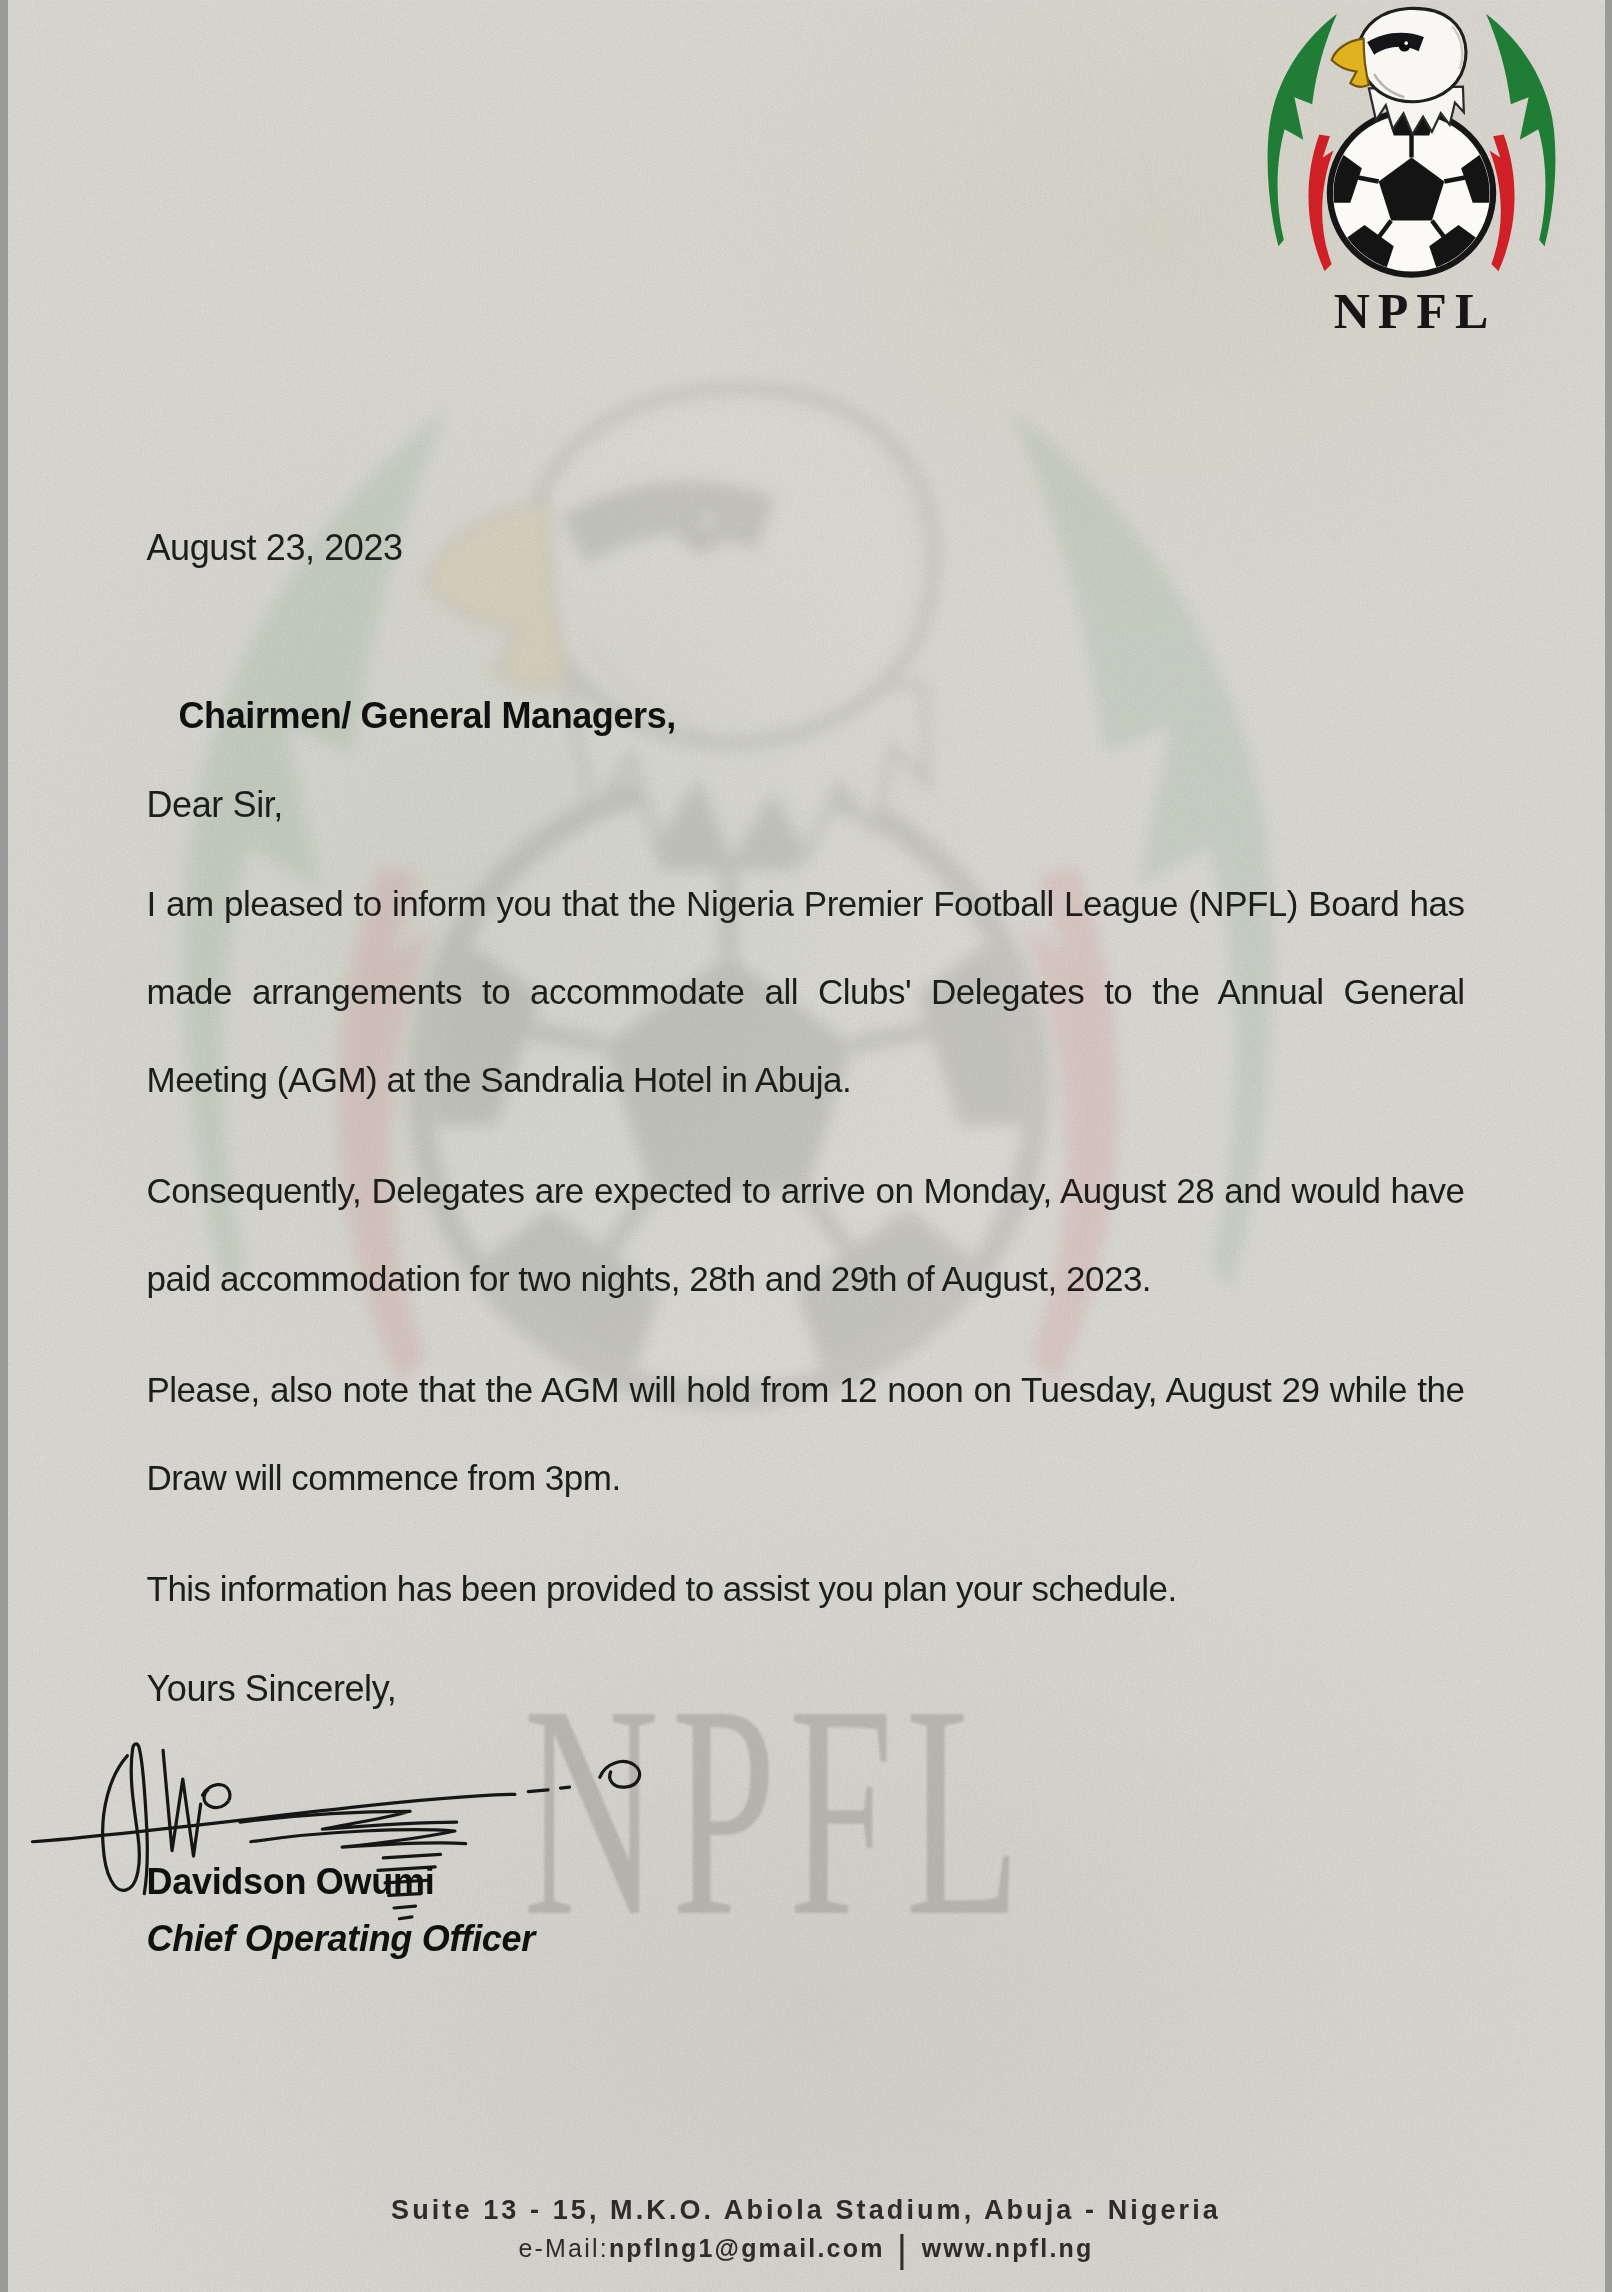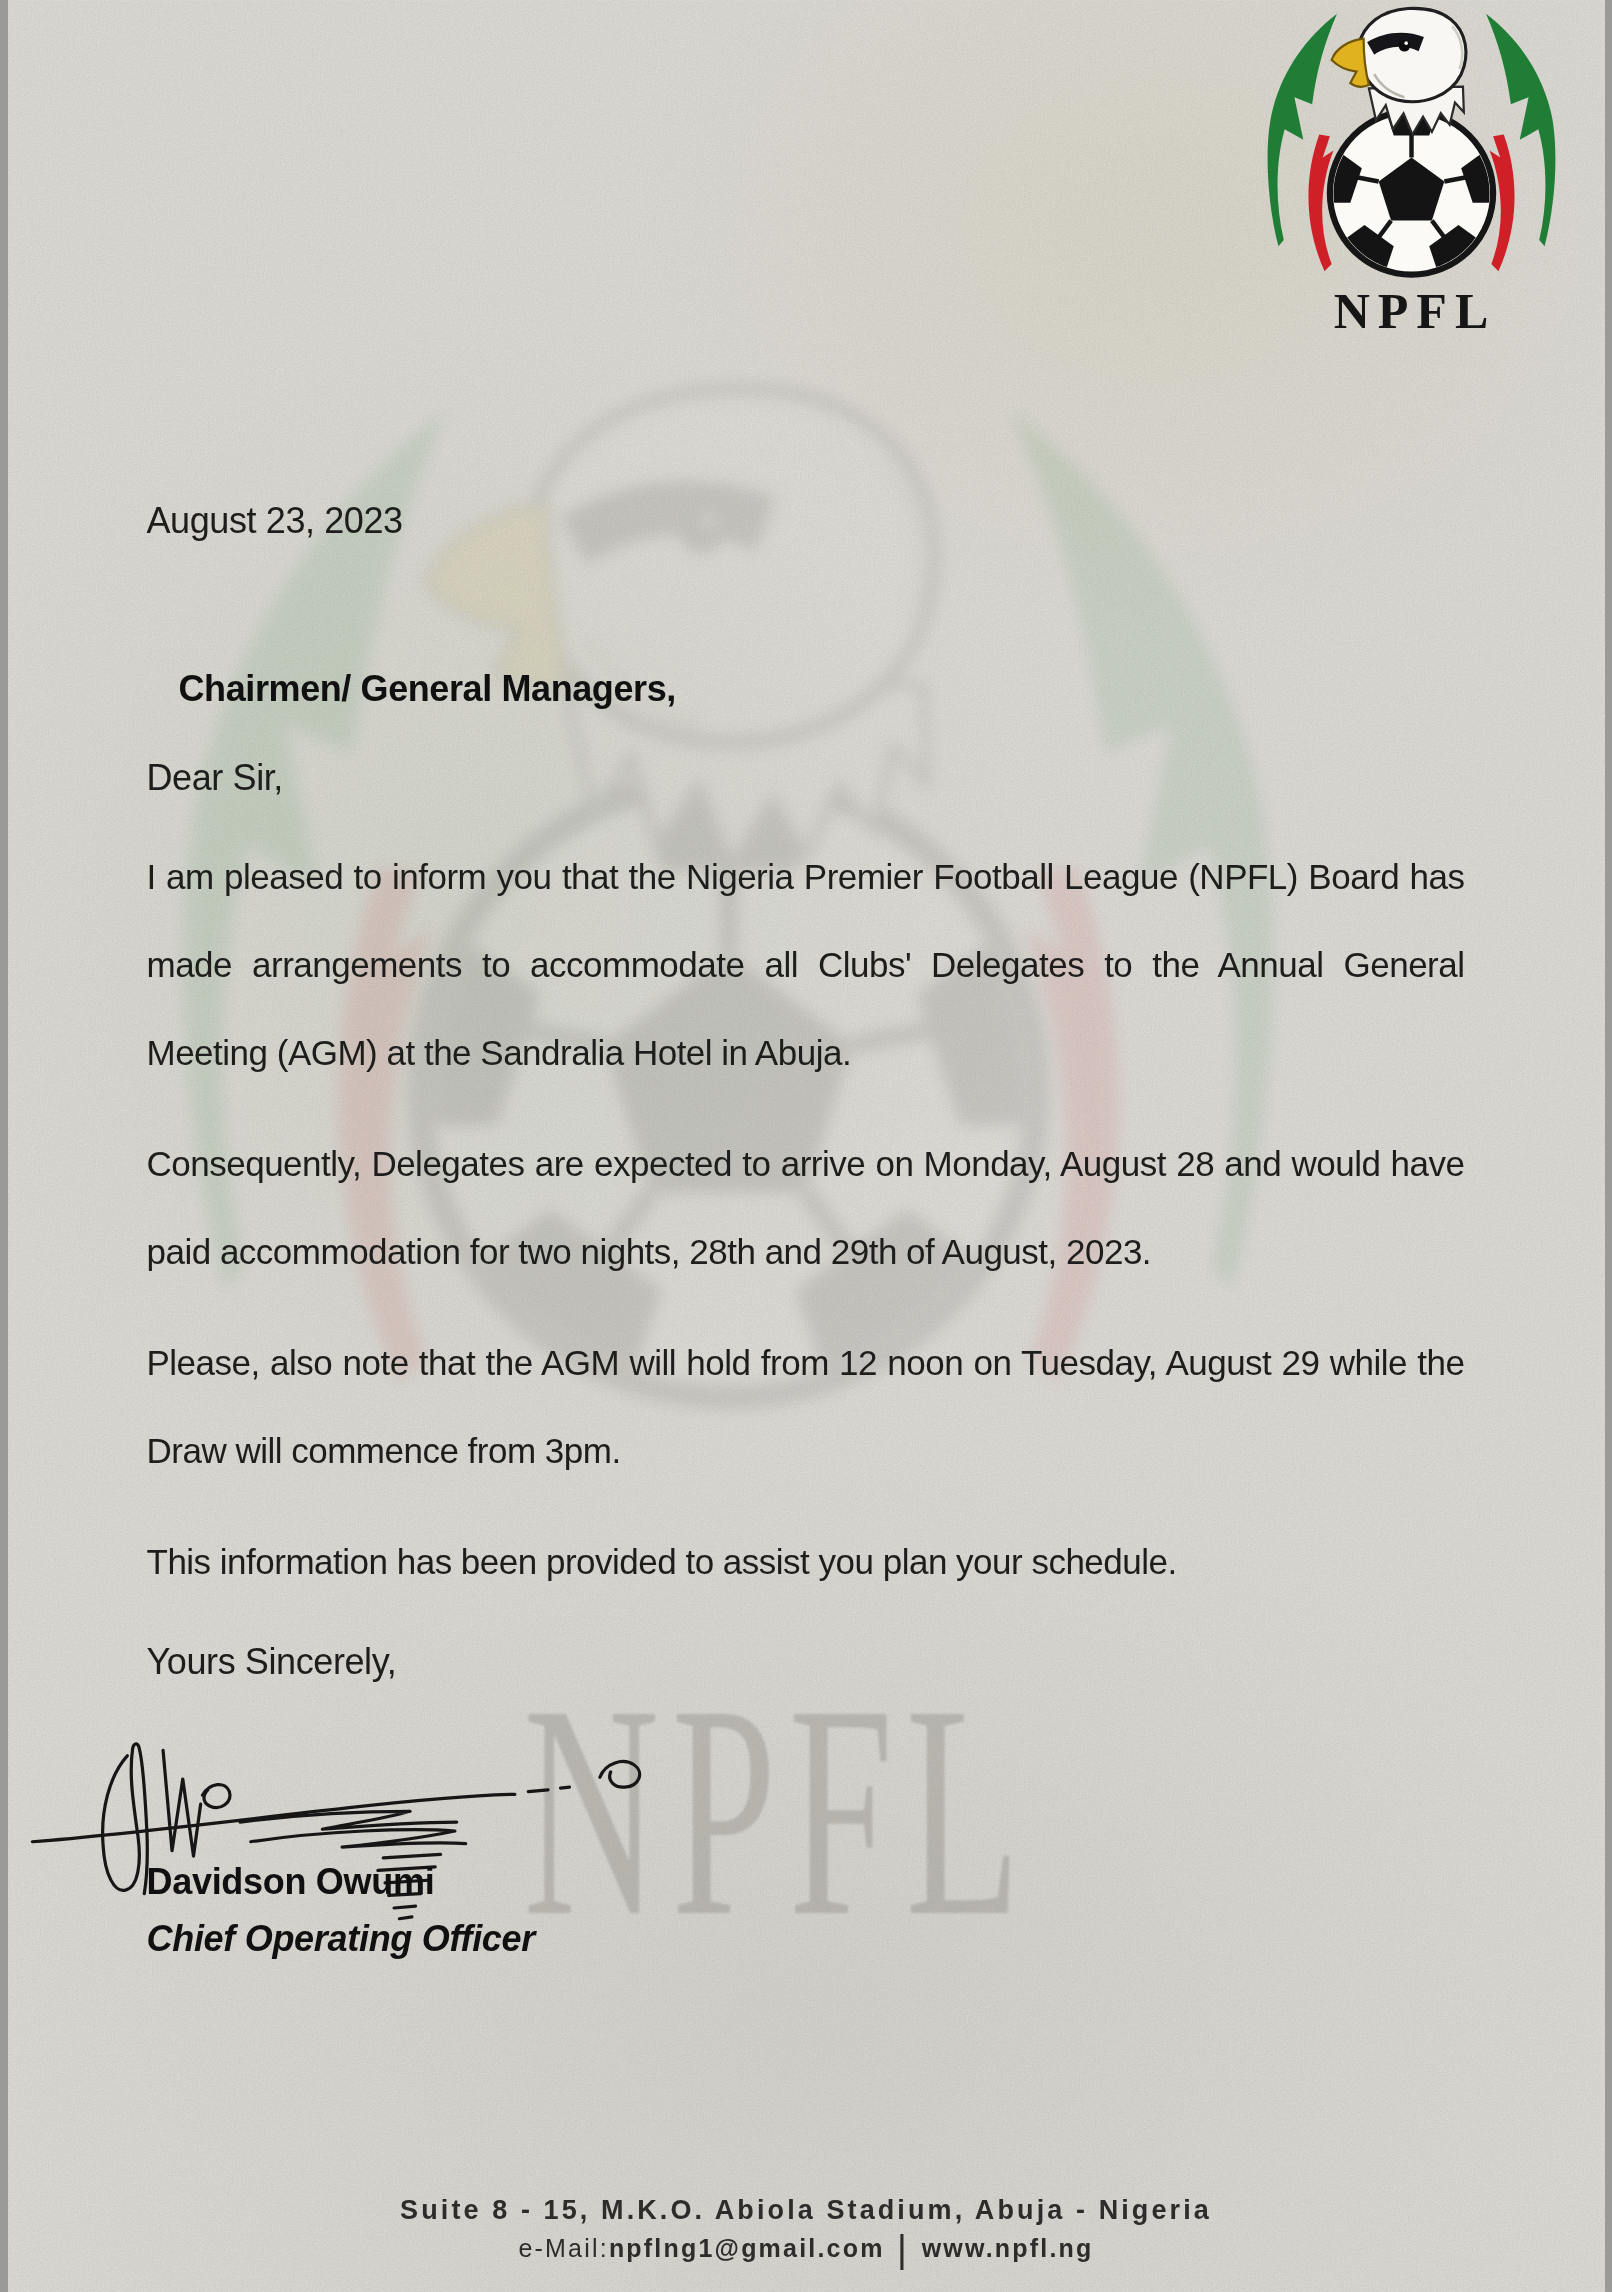--- a/index.html
+++ b/index.html
@@ -29,21 +29,21 @@
   .wm-art{position:absolute;left:49px;top:376px;width:1343px;height:1042px;opacity:0.10;filter:blur(7.2px);pointer-events:none;}
   .wm-text{
     position:absolute;top:1659px;left:322px;width:896px;
     font-family:"Liberation Serif",serif;font-weight:500;
     font-size:304px;letter-spacing:19.7px;line-height:1;
     color:#78766c;opacity:0.30;filter:blur(1.3px);
     text-align:center;transform:scaleX(0.62);transform-origin:center;
     pointer-events:none;
   }
   
-  .content{position:absolute;left:139px;right:140px;top:488px;}
+  .content{position:absolute;left:139px;right:140px;top:515px;}
   .content .line{font-size:36px;line-height:65px;letter-spacing:-0.4px;}
   .date{margin:0;}
   .recipient-1{margin-top:103px;font-weight:700;color:#101010;margin-left:32px;}
   .recipient-2{margin-top:29px;}
   .salutation{margin-top:24px;}
   .subject{margin-top:24px;font-weight:700;color:#0e0e0e;font-size:36px;line-height:65px;letter-spacing:-0.4px;}
   .para{
     margin:23px 0 0 0;
     font-size:35px;line-height:88px;letter-spacing:-0.5px;
     text-align:justify;
@@ -180,20 +180,20 @@
       <path d="M596,58 L606,57"></path>
 
       <path d="M640,46 C646,30 666,24 678,32 C690,40 684,56 668,57 C656,58 648,50 652,40"></path>
     </g>
   </svg>
 
   <div class="sig-name">Davidson Owumi</div>
   <div class="sig-title">Chief Operating Officer</div>
 
   <div class="footer">
-    <div class="footer-address">Suite 8 - 15, M.K.O. Abiola Stadium, Abuja - Nigeria</div>
+    <div class="footer-address">Suite 13 - 15, M.K.O. Abiola Stadium, Abuja - Nigeria</div>
     <div class="footer-contacts">
       <span class="lite">e-Mail:</span><span class="bold">npflng1@gmail.com</span><span class="footer-sep">|</span><span class="bold">www.npfl.ng</span>
     </div>
   </div>
 
 </div>
 
 
 </body></html>

